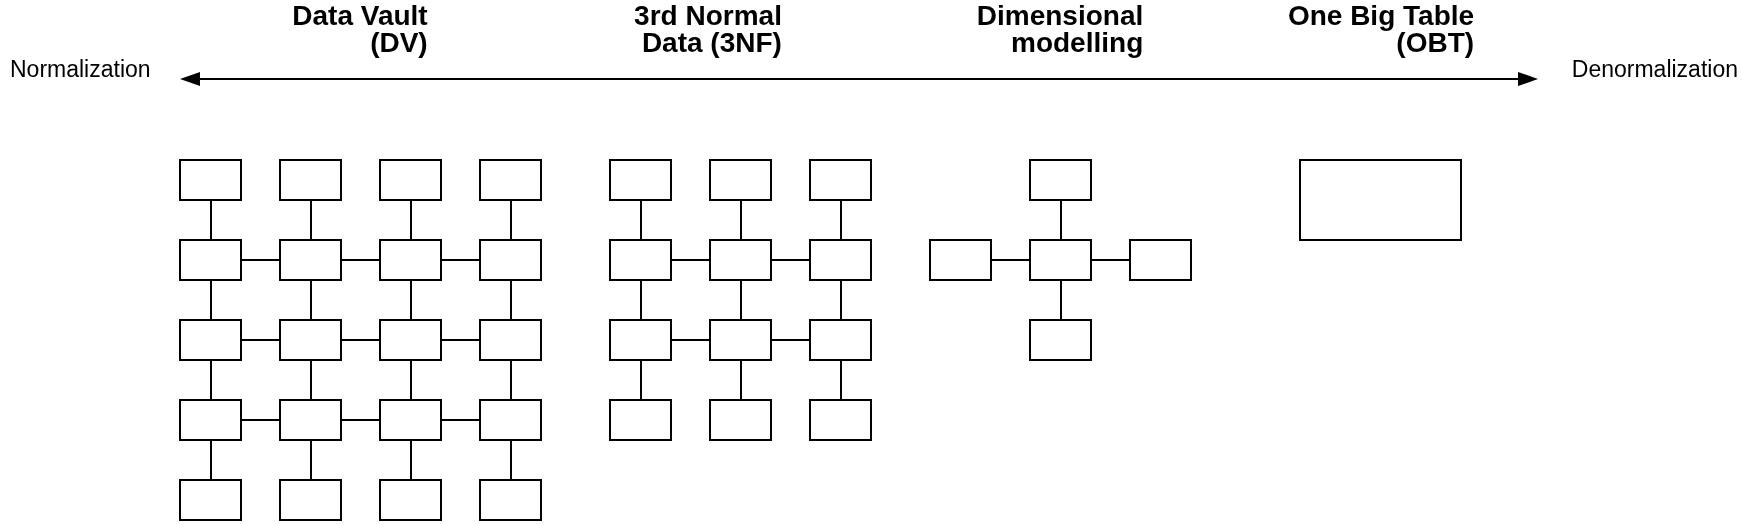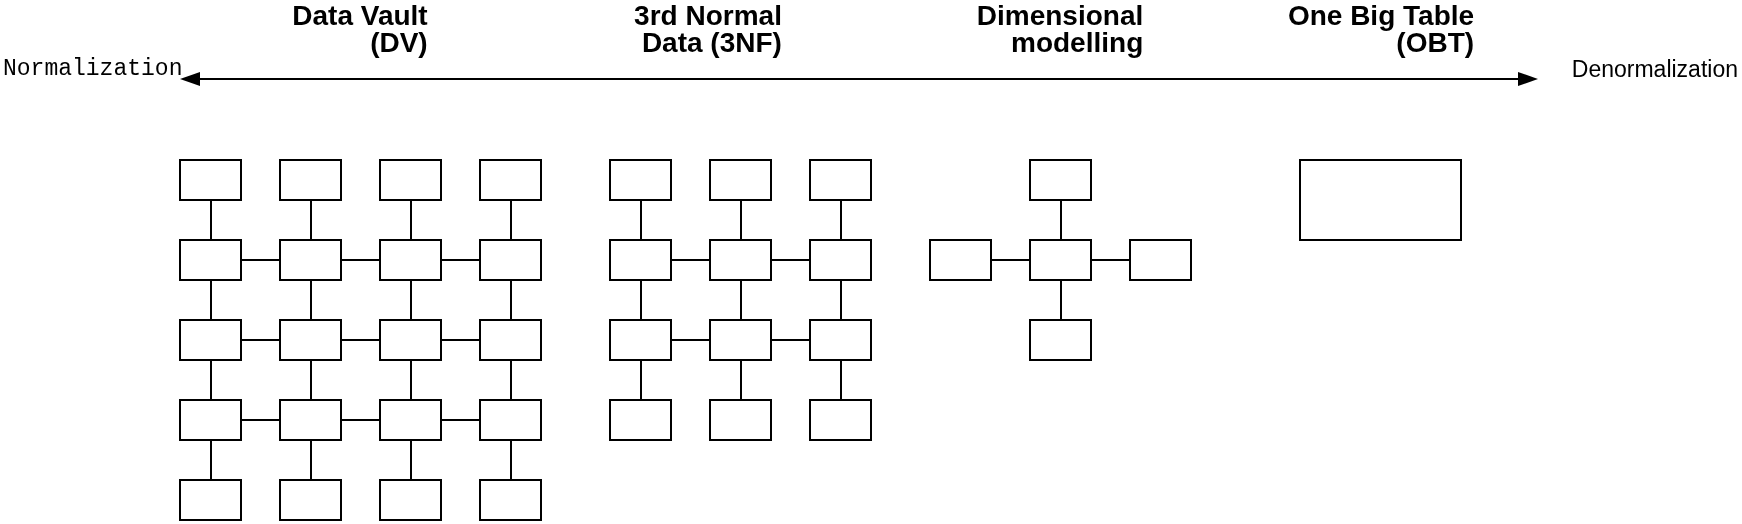--- a/index.html
+++ b/index.html
@@ -32,21 +32,21 @@
     font-weight: bold;
   }
   .side-label {
     position: absolute;
     top: 57px;
     font-size: 23px;
     line-height: 24px;
     color: #000000;
     white-space: nowrap;
   }
-  .side-label.left  { left: 3px; font-family: Liberation Mono, monospace; }
+  .side-label.left  { left: 10px; }
   .side-label.right { right: 4px; }
   .shape { shape-rendering: crispEdges; }
 </style>
 </head>
 <body>
 
 <div class="page">
 
   <div class="side-label left">Normalization</div>
 

